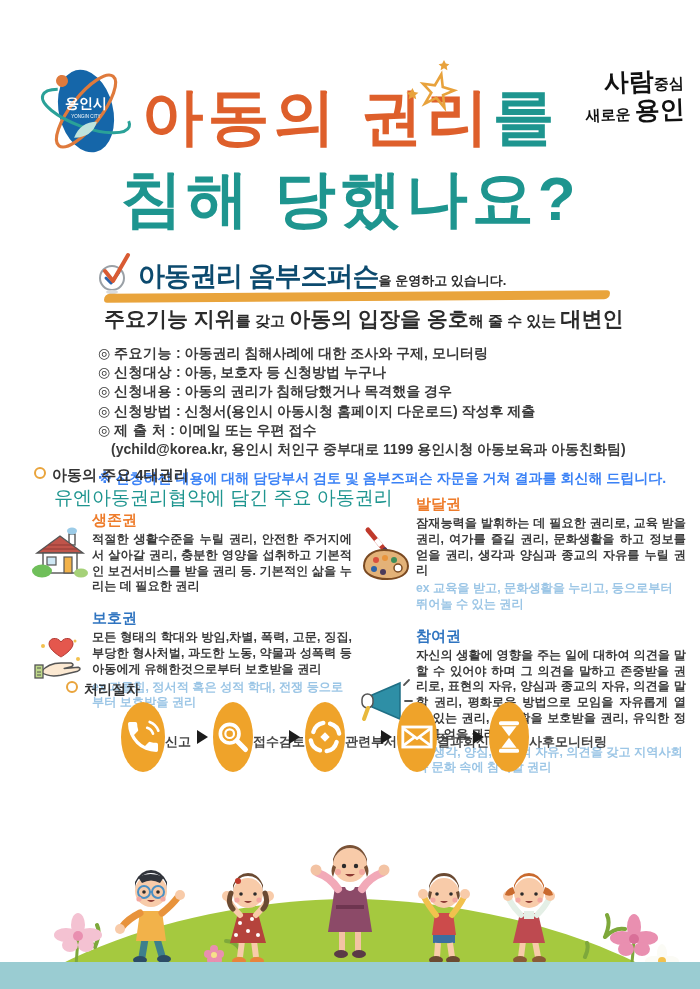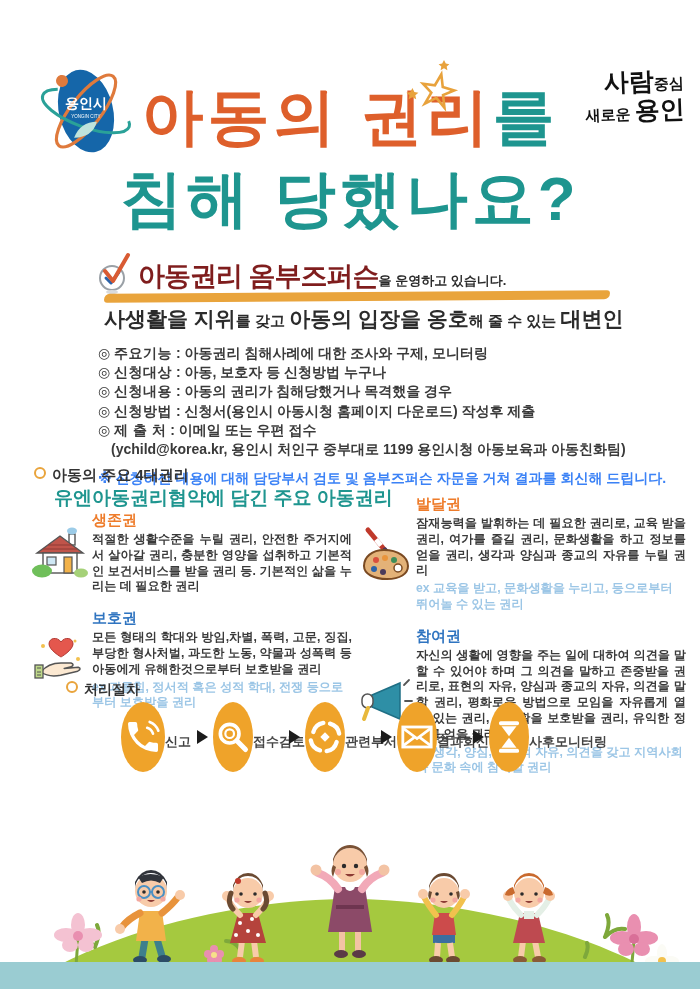--- a/index.html
+++ b/index.html
@@ -14,37 +14,37 @@
   .title1{position:absolute;left:0;right:0;top:86px;text-align:center;font-size:62px;font-weight:900;
           letter-spacing:4px;color:#DE5F2B;line-height:1;}
   .title1 .suffix{color:#1E958F;}
   .title2{position:absolute;left:0;right:0;top:168px;text-align:center;font-size:62px;font-weight:900;
           letter-spacing:4px;color:#1E958F;line-height:1;}
   .stars{position:absolute;left:398px;top:56px;width:72px;height:66px;}
   
   .intro{position:absolute;left:92px;top:250px;display:flex;align-items:flex-start;}
   .check{width:42px;height:46px;margin-right:4px;flex:0 0 auto;}
   .intro-text{font-weight:800;padding-top:8px;}
-  .intro-text .brand{font-size:27px;color:#7f1d1d;letter-spacing:-1px;}
+  .intro-text .brand{font-size:27px;color:#0c4a6e;letter-spacing:-1px;}
   .intro-text .rest{font-size:13px;color:#2b2b2b;}
   .brush{position:absolute;left:104px;top:292px;width:506px;height:9px;background:#E9A43C;
          border-radius:6px 3px 6px 3px;transform:rotate(-0.4deg);}
   .subtitle{position:absolute;left:104px;top:305px;font-weight:800;color:#2b2b2b;white-space:nowrap;}
   .subtitle .b{font-size:21px;}
   .subtitle .s{font-size:15px;}
   
   .info{position:absolute;left:98px;top:344px;font-size:14px;font-weight:700;color:#3a3a3a;line-height:19.2px;}
   .info .row .label{letter-spacing:0.5px;}
   .info .address{margin-left:13px;}
   .info .notice{color:#3b82f6;margin-top:10px;}
   
   .rights-head{position:absolute;left:34px;top:466px;font-size:15px;font-weight:800;color:#333;}
   .rights-head .ring,.process-head .ring{display:inline-block;width:8px;height:8px;border:2px solid #E9A43C;
         border-radius:50%;margin-right:6px;vertical-align:1px;}
-  .rights-sub{position:absolute;left:54px;top:485px;font-size:19px;font-weight:700;color:#1E958F;}
+  .rights-sub{position:absolute;left:54px;top:485px;font-size:19px;font-weight:400;color:#1E958F;}
   .col-left{position:absolute;left:28px;top:511px;width:324px;}
   .col-right{position:absolute;left:352px;top:495px;width:334px;}
   .card{display:flex;margin-bottom:14px;}
   .card .icon{flex:0 0 64px;display:flex;justify-content:center;align-items:center;}
   .card .body{flex:1;}
   .card h3{margin:0 0 2px 0;font-size:15px;font-weight:800;}
   .h-orange{color:#EE7C2B;}
   .h-blue{color:#2F74C0;}
   .card p{margin:0;font-size:12.2px;line-height:15.8px;font-weight:700;color:#3a3a3a;text-align:justify;}
   .card p.ex{color:#9CC6E6;margin-top:2px;text-align:left;}
@@ -107,21 +107,21 @@
       <path d="M14 28 l5 5 8-11" fill="none" stroke="#2C63A8" stroke-width="3" stroke-linecap="round" stroke-linejoin="round"></path>
       <path d="M13 21 l8 10 L36 5" fill="none" stroke="#D95B33" stroke-width="4" stroke-linecap="round" stroke-linejoin="round"></path>
     </svg>
     <div class="intro-text">
       <span class="brand">아동권리 옴부즈퍼슨</span><span class="rest">을 운영하고 있습니다.</span>
     </div>
   </div>
   <div class="brush"></div>
 
   <div class="subtitle">
-    <span class="b">사생활을 지위</span><span class="s">를 갖고 </span><span class="b">아동의 입장을 옹호</span><span class="s">해 줄 수 있는 </span><span class="b">대변인</span>
+    <span class="b">주요기능 지위</span><span class="s">를 갖고 </span><span class="b">아동의 입장을 옹호</span><span class="s">해 줄 수 있는 </span><span class="b">대변인</span>
   </div>
 
   <div class="info">
     <div class="row">
       <span class="bullet">◎</span>
       <span class="label">주요기능</span><span> : </span><span class="text">아동권리 침해사례에 대한 조사와 구제, 모니터링</span>
     </div>
     <div class="row">
       <span class="bullet">◎</span>
       <span class="label">신청대상</span><span> : </span><span class="text">아동, 보호자 등 신청방법 누구나</span>

